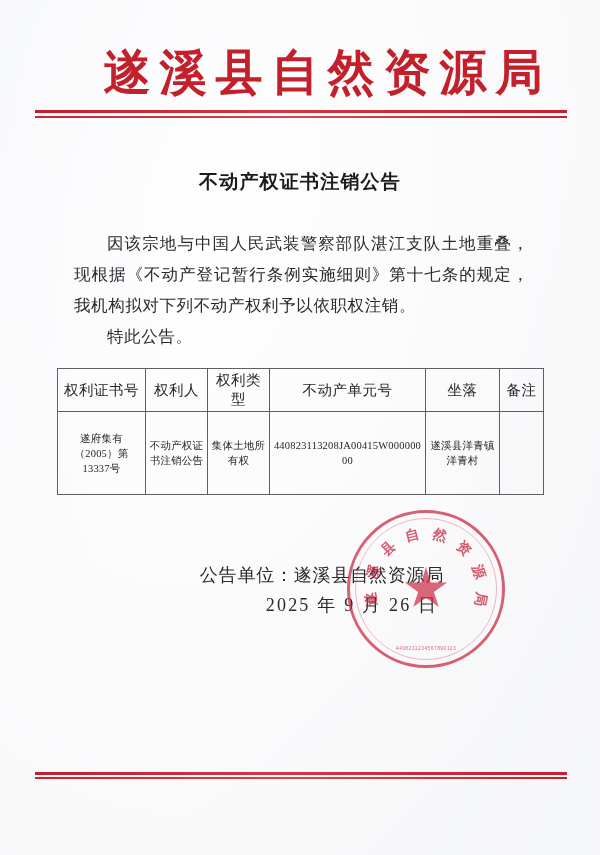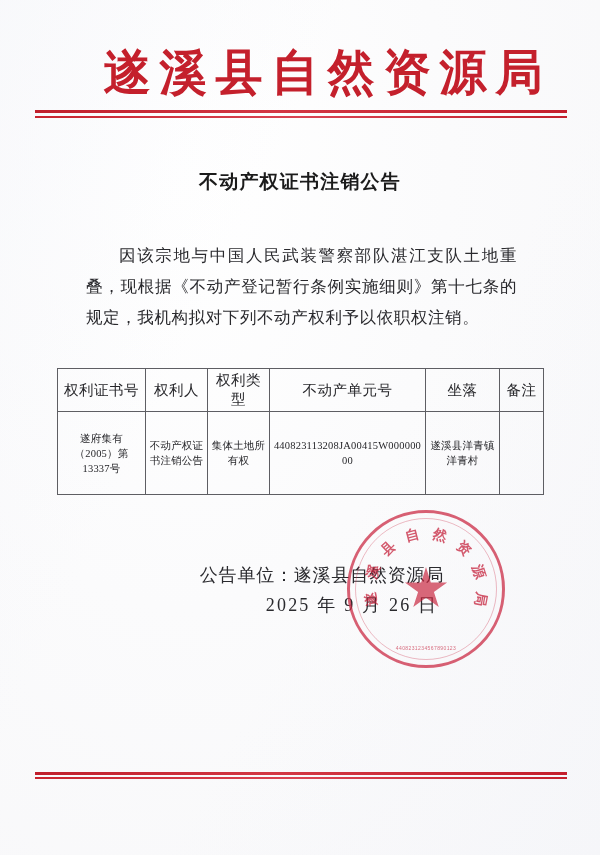--- a/index.html
+++ b/index.html
@@ -98,21 +98,21 @@
     left: 74px;
     width: 455px;
     font-size: 16.5px;
     line-height: 31px;
     color: #2a2a2e;
     text-align: justify;
     text-justify: inter-ideograph;
     letter-spacing: 0.6px;
   }
   .body-text p {
-    margin: 12px;
+    margin: 0;
     text-indent: 2em;
   }
 
   
   .tbl-wrap {
     position: absolute;
     top: 368px;
     left: 57px;
     width: 486px;
   }
@@ -247,20 +247,21 @@
 
   <div class="rule-double top">
     <div class="bar-thick"></div>
     <div class="bar-thin"></div>
   </div>
 
   <div class="doc-title">不动产权证书注销公告</div>
 
   <div class="body-text">
     <p>因该宗地与中国人民武装警察部队湛江支队土地重叠，现根据《不动产登记暂行条例实施细则》第十七条的规定，我机构拟对下列不动产权利予以依职权注销。</p>
+    <p>特此公告。</p>
   </div>
 
   <div class="tbl-wrap">
     <table class="reg">
       <colgroup>
         <col class="col-cert">
           <col class="col-holder">
           <col class="col-type">
         <col class="col-unit">
           <col class="col-loc">

